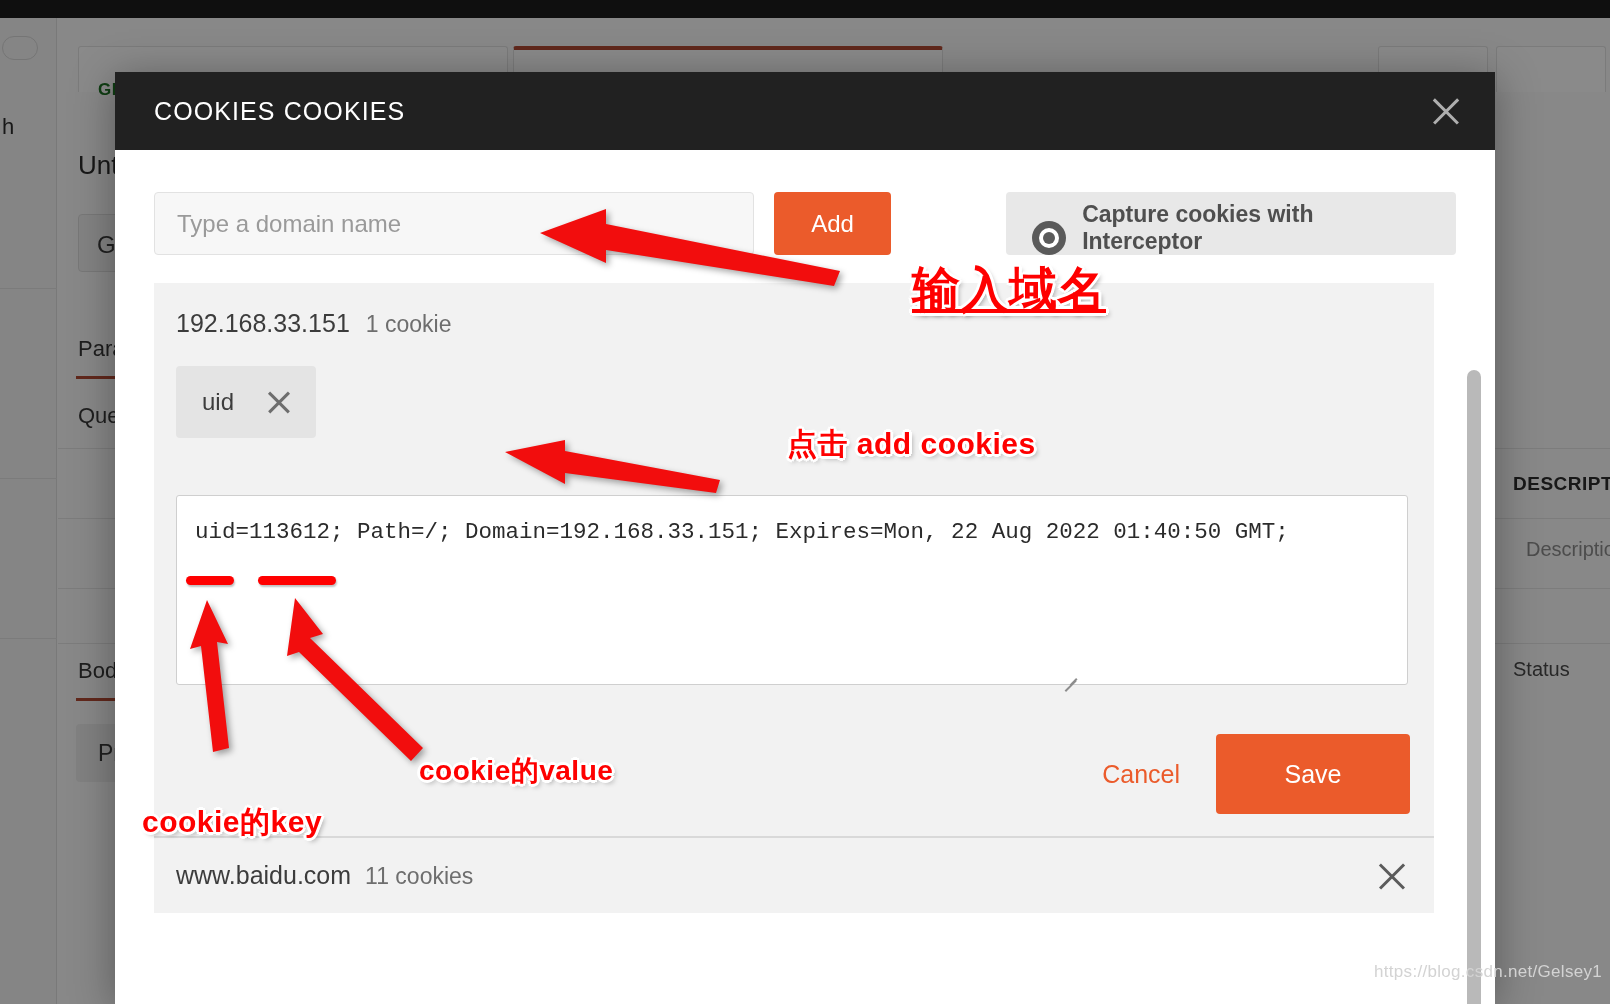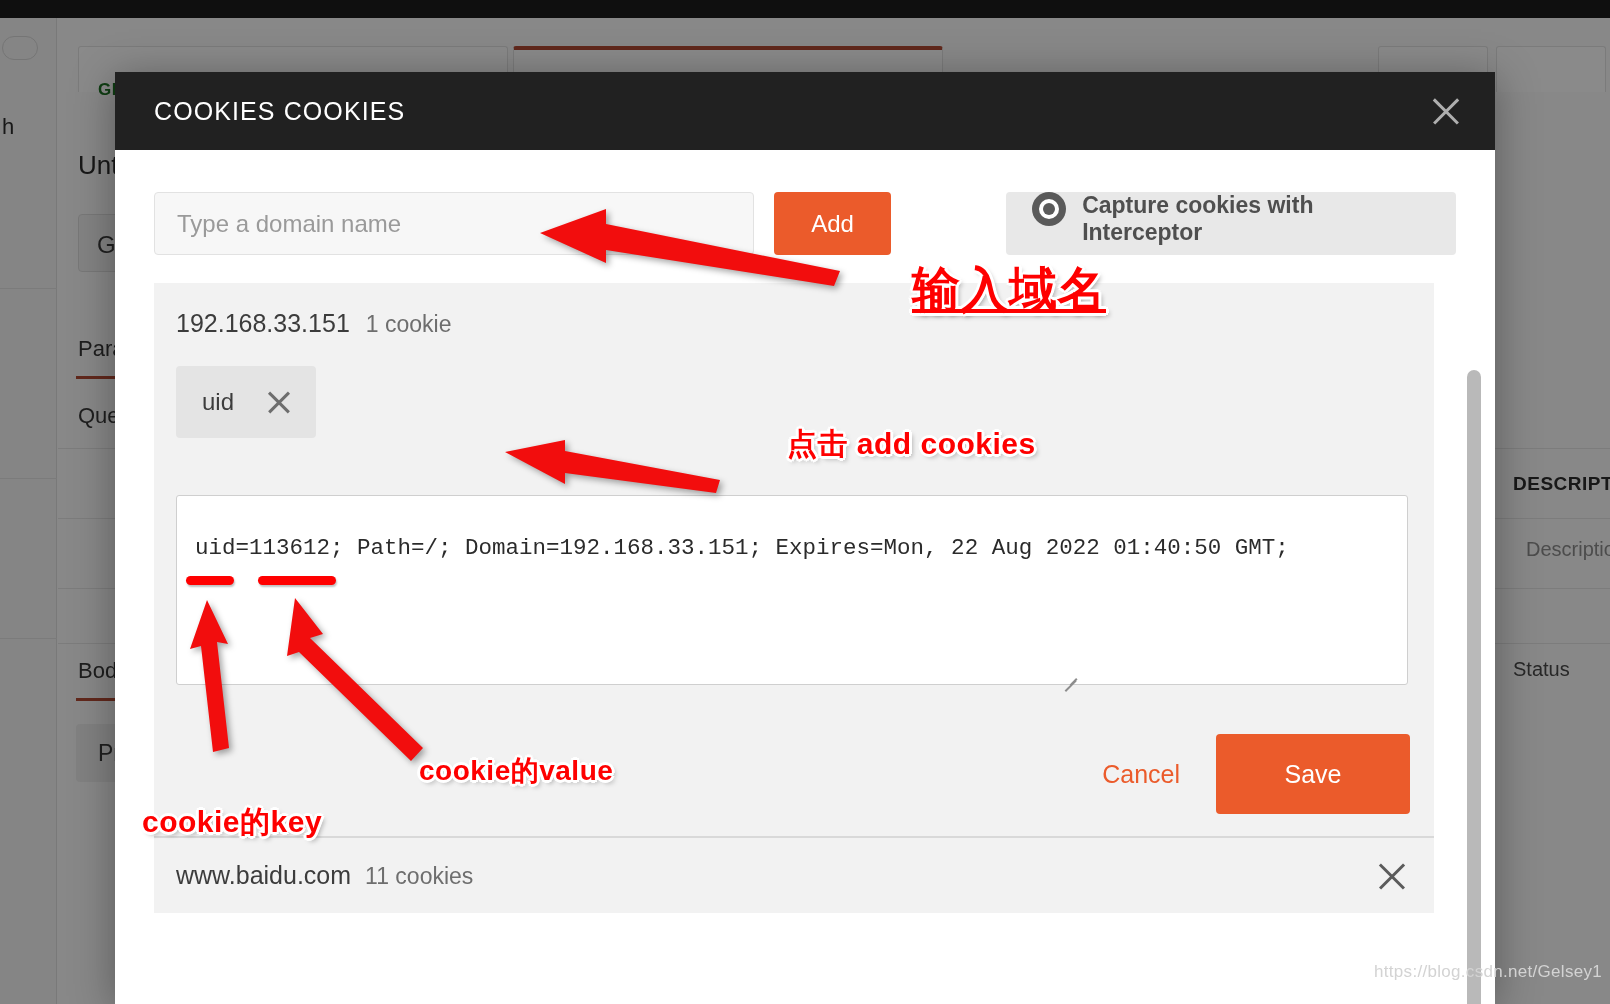--- a/index.html
+++ b/index.html
@@ -84,21 +84,21 @@
   .domain-input::placeholder { color: #9a9a9a; }
   .btn-add {
     margin-left: 20px;
     width: 120px; height: 63px; border: none; border-radius: 4px;
     background: #eb5b2b; color: #ffffff; font-size: 24px; cursor: pointer;
     font-family: "Liberation Sans", sans-serif;
   }
   .btn-interceptor {
     margin-left: 115px;
     height: 63px; background: #e8e8e8; border-radius: 4px;
-    display: flex; align-items: flex-start; padding: 0 26px; cursor: pointer;
+    display: flex; align-items: flex-end; padding: 0 26px; cursor: pointer;
     color: #4f4f4f; font-size: 23px; font-weight: bold;
   }
   .icon-interceptor {
     width: 34px; height: 34px; border-radius: 50%;
     background: #5a5a5a; margin-right: 16px; position: relative; flex: none;
   }
   .icon-interceptor::after {
     content: ""; position: absolute; left: 50%; top: 50%;
     width: 12px; height: 12px; margin: -6px 0 0 -6px;
     border-radius: 50%; background: #5a5a5a;
@@ -132,21 +132,21 @@
     background: #eb5b2b; color: #ffffff; font-size: 25px; padding: 0 26px;
     cursor: pointer; font-family: "Liberation Sans", sans-serif;
   }
 
   .cookie-textarea {
     position: absolute; left: 22px; top: 212px;
     width: 1232px; height: 190px;
     background: #ffffff; border: 1px solid #cfcfcf; border-radius: 3px;
     font-family: "Liberation Mono", monospace;
     font-size: 22.5px; color: #2b2b2b; line-height: 1.5;
-    padding: 36px 18px; resize: none; outline: none;
+    padding: 20px 18px; resize: none; outline: none;
     white-space: pre; overflow: hidden;
   }
   .resize-grip {
     position: absolute; right: 356px; top: 388px;
     width: 16px; height: 16px; pointer-events: none;
   }
   .resize-grip::before, .resize-grip::after {
     content:""; position:absolute; background:#8d8d8d; height:1.6px; width:14px;
     transform: rotate(-45deg); right: 0;
   }

